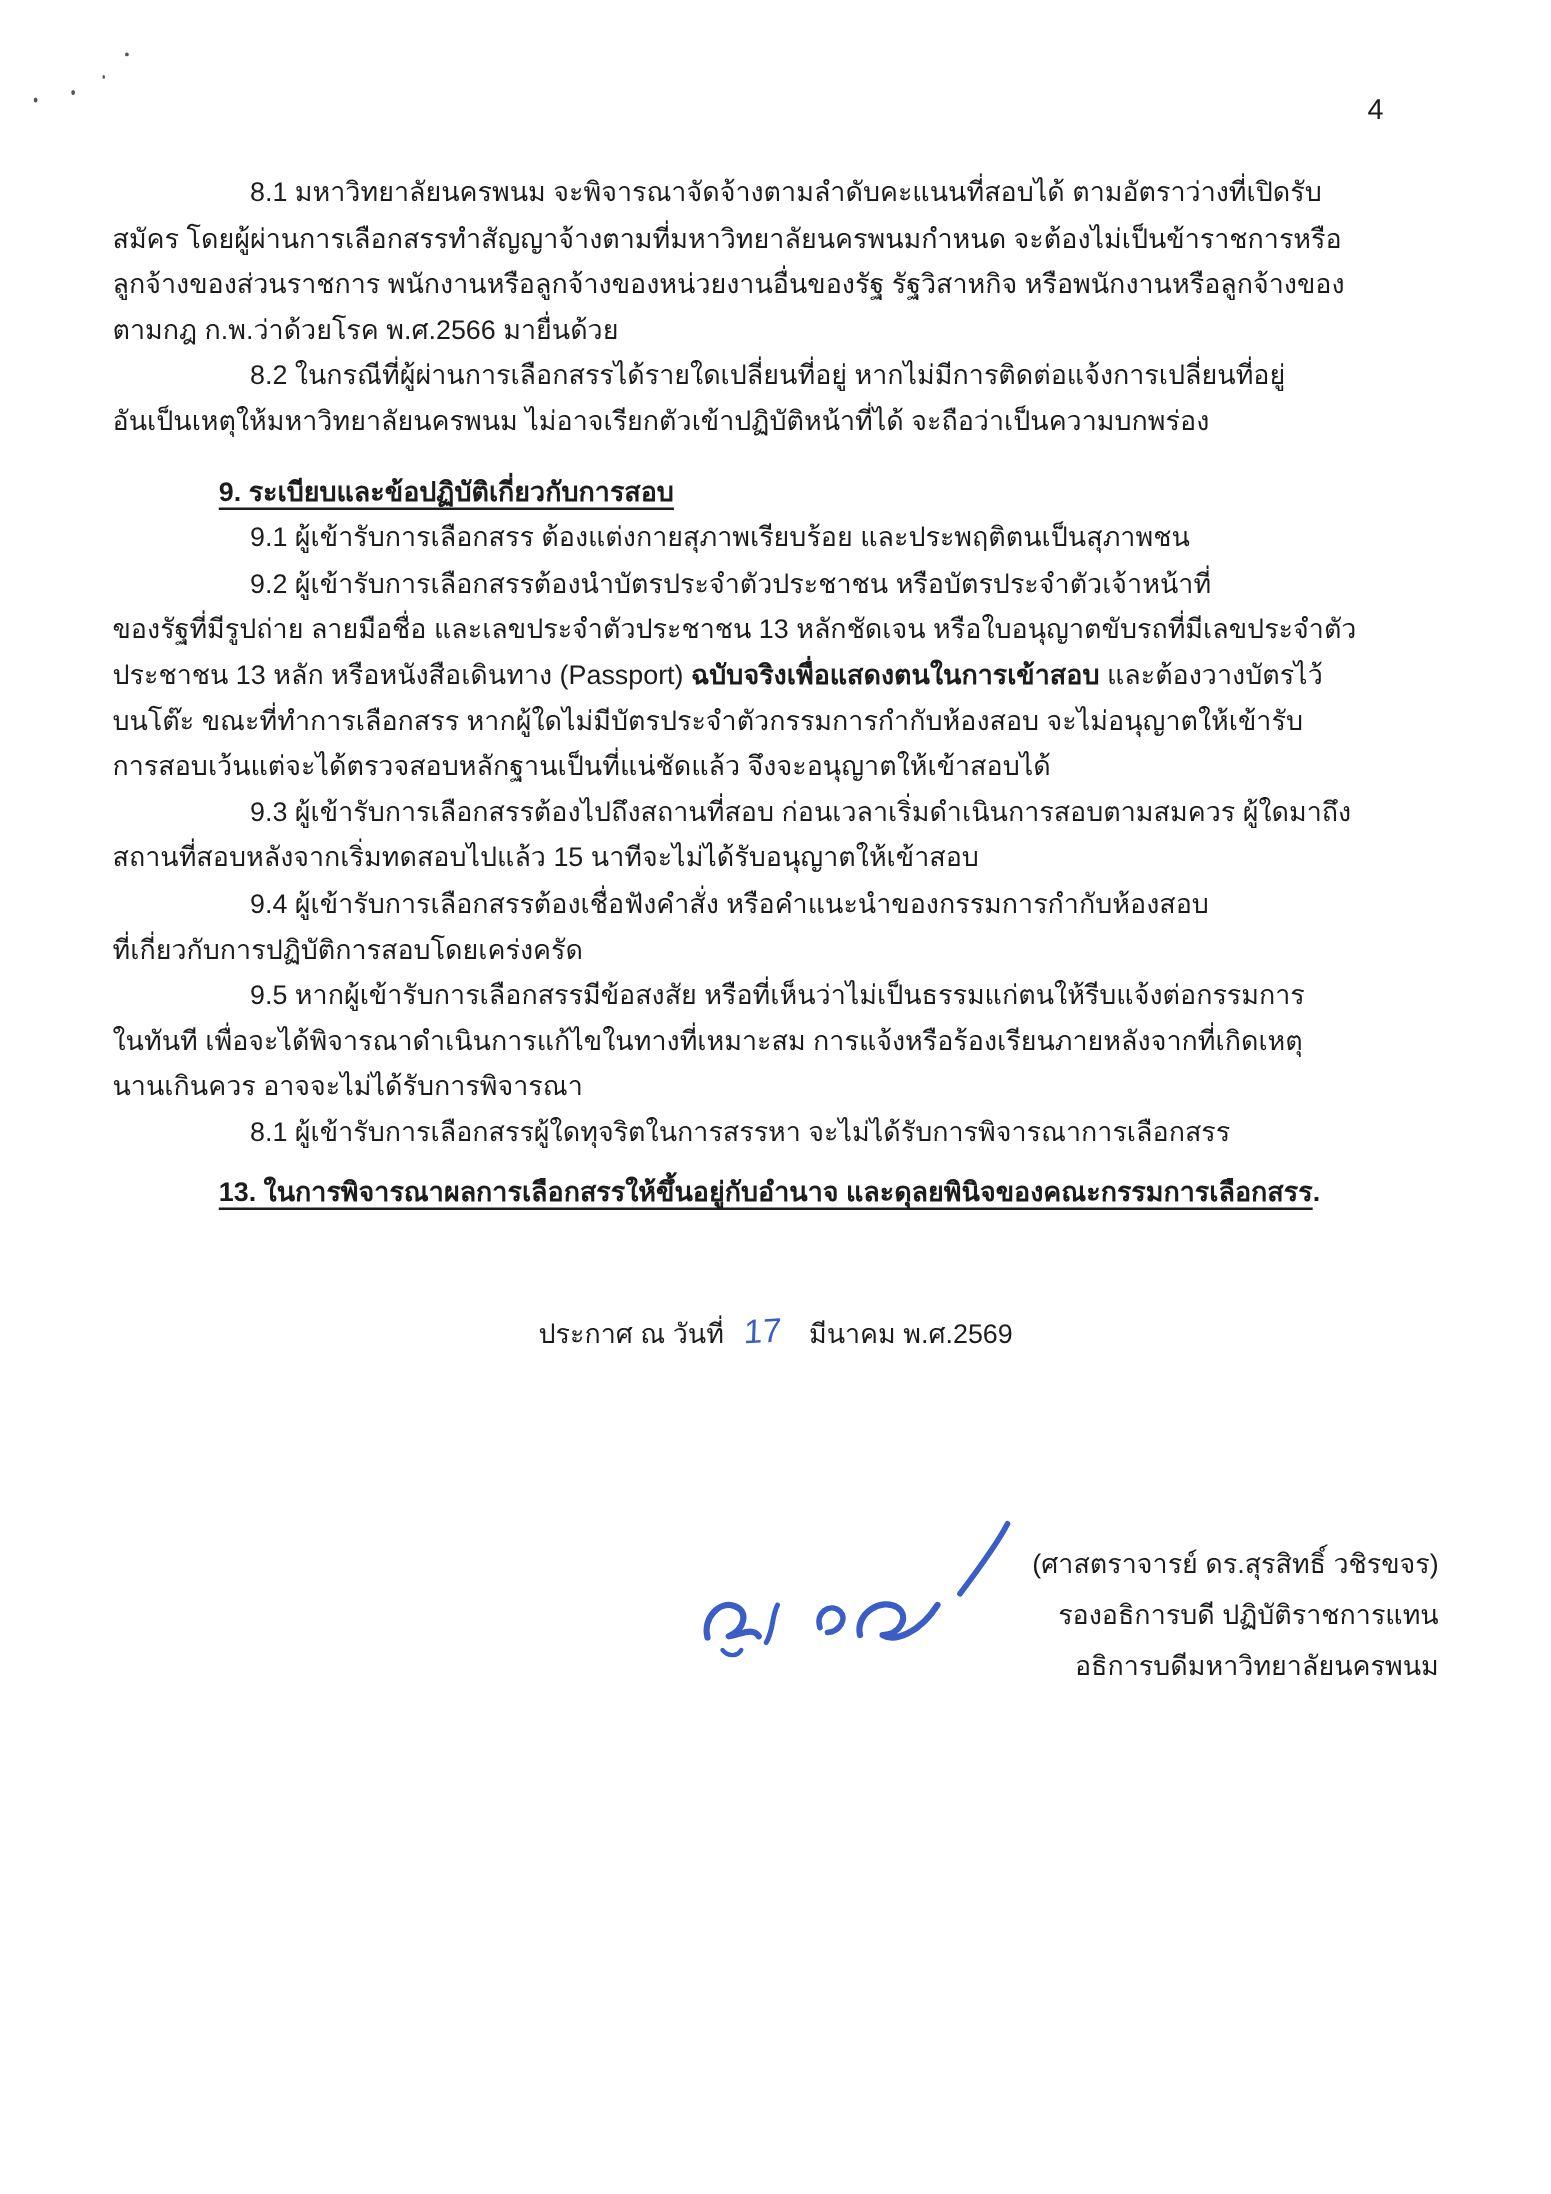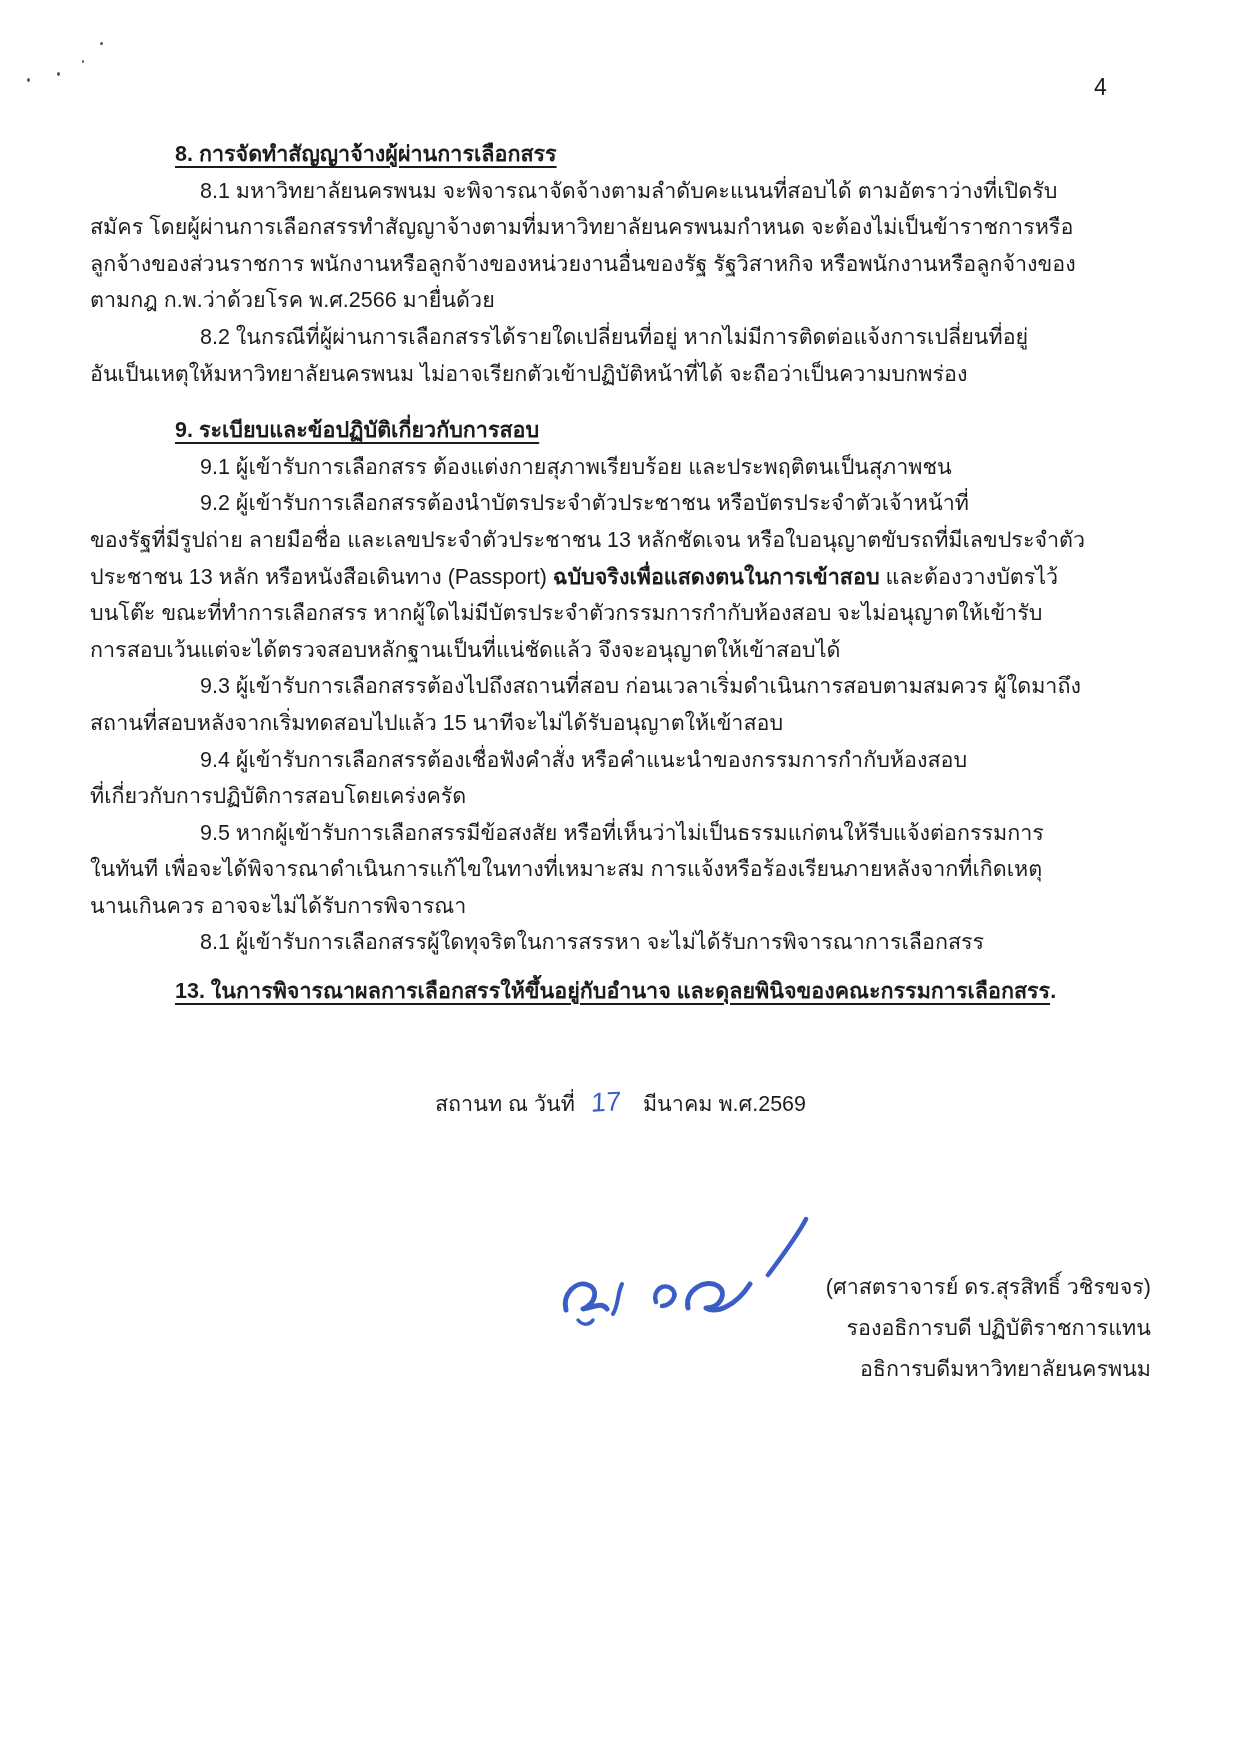--- a/index.html
+++ b/index.html
@@ -68,23 +68,20 @@
 
   <div class="speck" style="left:27px;top:78px;width:3px;height:4px"></div>
   <div class="speck" style="left:57px;top:72px;width:3px;height:4px"></div>
   <div class="speck" style="left:82px;top:60px;width:2px;height:3px"></div>
   <div class="speck" style="left:100px;top:42px;width:3px;height:3px"></div>
 
   <div class="page-number">4</div>
 
   <div class="content">
 
-    <div class="heading">
-      <span class="u">8. การจัดทำสัญญาจ้างผู้ผ่านการเลือกสรร</span>
-    </div>
     <div class="line ind">8.1 มหาวิทยาลัยนครพนม จะพิจารณาจัดจ้างตามลำดับคะแนนที่สอบได้ ตามอัตราว่างที่เปิดรับ</div>
     <div class="line">สมัคร โดยผู้ผ่านการเลือกสรรทำสัญญาจ้างตามที่มหาวิทยาลัยนครพนมกำหนด จะต้องไม่เป็นข้าราชการหรือ</div>
     <div class="line">ลูกจ้างของส่วนราชการ พนักงานหรือลูกจ้างของหน่วยงานอื่นของรัฐ รัฐวิสาหกิจ หรือพนักงานหรือลูกจ้างของ</div>
     <div class="line">ตามกฎ ก.พ.ว่าด้วยโรค พ.ศ.2566 มายื่นด้วย</div>
     <div class="line ind">8.2 ในกรณีที่ผู้ผ่านการเลือกสรรได้รายใดเปลี่ยนที่อยู่ หากไม่มีการติดต่อแจ้งการเปลี่ยนที่อยู่</div>
     <div class="line">อันเป็นเหตุให้มหาวิทยาลัยนครพนม ไม่อาจเรียกตัวเข้าปฏิบัติหน้าที่ได้ จะถือว่าเป็นความบกพร่อง</div>
 
     <div class="sp20"></div>
 
     <div class="heading">
@@ -105,21 +102,21 @@
     <div class="line">นานเกินควร อาจจะไม่ได้รับการพิจารณา</div>
     <div class="line ind">8.1 ผู้เข้ารับการเลือกสรรผู้ใดทุจริตในการสรรหา จะไม่ได้รับการพิจารณาการเลือกสรร</div>
 
     <div class="sp12"></div>
 
     <div class="heading">
       <span class="u">13. ในการพิจารณาผลการเลือกสรรให้ขึ้นอยู่กับอำนาจ และดุลยพินิจของคณะกรรมการเลือกสรร</span><span>.</span>
     </div>
 
     <div class="date-line">
-      <span>สถานท ณ วันที่</span><span class="hand-day">17</span><span>มีนาคม พ.ศ.2569</span>
+      <span>ประกาศ ณ วันที่</span><span class="hand-day">17</span><span>มีนาคม พ.ศ.2569</span>
     </div>
 
     <div class="sig-zone"></div>
 
     <div class="closing-name">(ศาสตราจารย์ ดร.สุรสิทธิ์ วชิรขจร)</div>
     <div class="closing-title">รองอธิการบดี ปฏิบัติราชการแทน</div>
     <div class="closing-title">อธิการบดีมหาวิทยาลัยนครพนม</div>
 
   </div>
 

